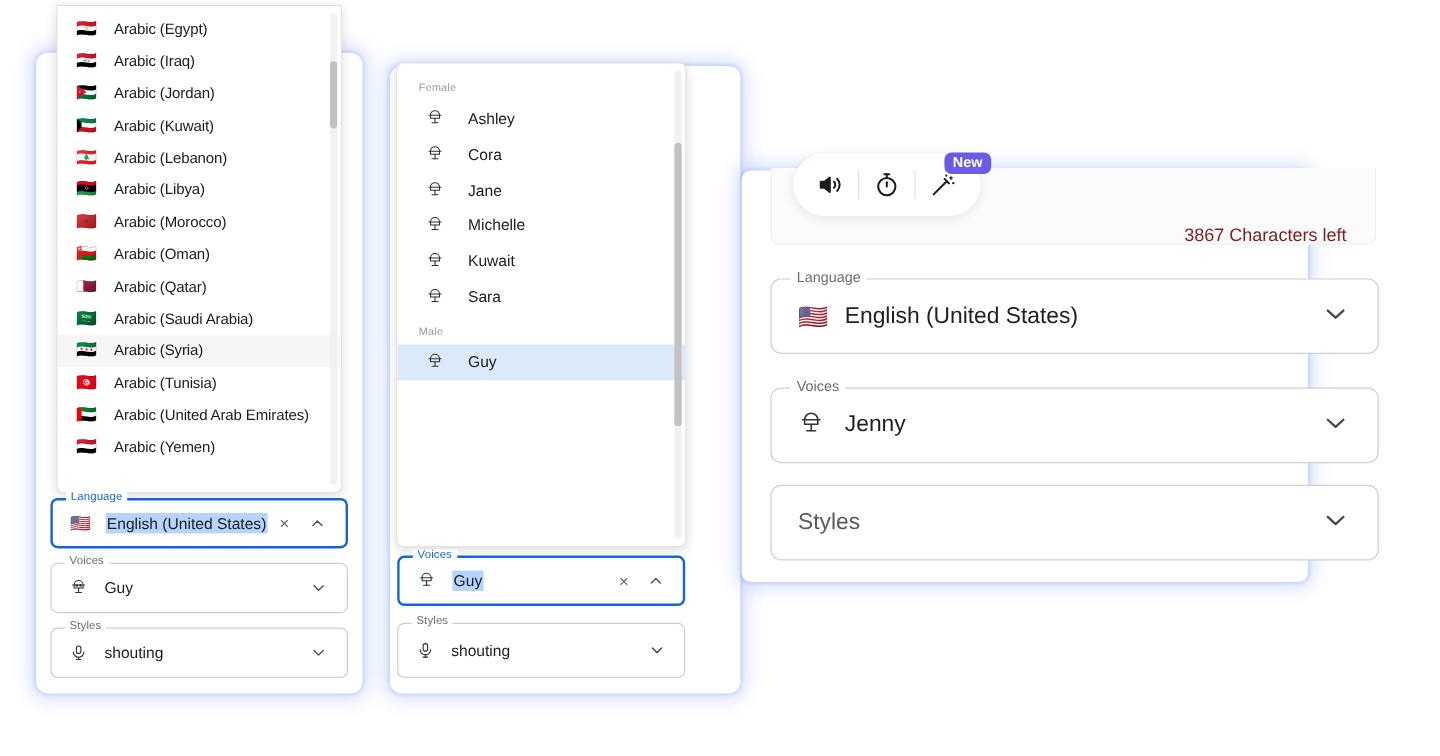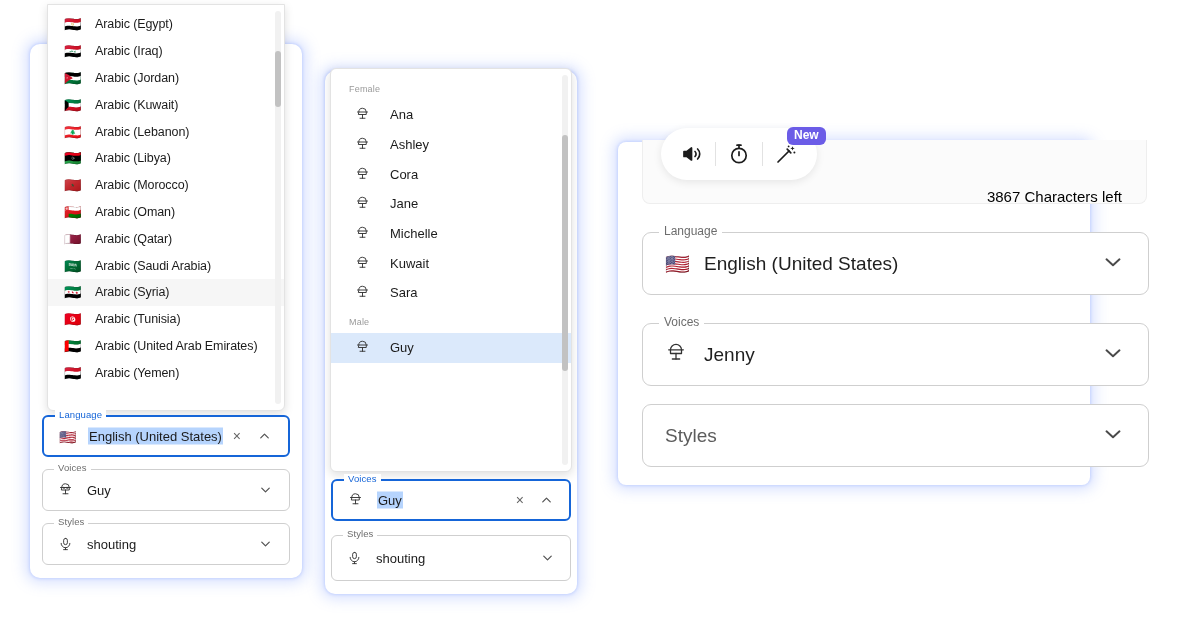--- a/index.html
+++ b/index.html
@@ -159,22 +159,22 @@
   }
   .field .clear { font-size: 14px; }
   .field .caret svg { display: block; }
 
   
   .glyph { width: 15px; height: 15px; display:block; }
 
   
   #panel-2 {
     left: 325px;
-    top: 71px;
-    width: 252px;
+    top: 55px;
+    width: 292px;
     height: 523px;
   }
 
   #voice-listbox {
     left: 5px;
     top: -3px;
     width: 242px;
     height: 404px;
   }
 
@@ -253,21 +253,21 @@
     border-radius: 6px;
     line-height: 1.1;
     white-space: nowrap;
   }
 
   .charsleft {
     position: absolute;
     right: 24px;
     top: 48px;
     font-size: 15px;
-    color: #000000;
+    color: #7f1d1d;
   }
 
   .p3field {
     position: absolute;
     left: 24px;
     width: 507px;
     height: 63px;
     border: 1px solid #cfcfcf;
     border-radius: 9px;
     background: #ffffff;
@@ -446,31 +446,20 @@
           <div class="grouplabel">Female</div>
           <div class="vopt">
             <span class="picon">
               <svg class="glyph" viewBox="0 0 24 24" fill="none" stroke="#333" stroke-width="1.5" stroke-linecap="round" stroke-linejoin="round">
                 <path d="M6 8a6 6 0 0 1 12 0v4H6z"></path>
                 <path d="M4 8h16"></path>
                 <path d="M12 12v6"></path>
                 <path d="M8 18h8"></path>
               </svg>
             </span>
-            <span>Ana</span>
-          </div>
-          <div class="vopt">
-            <span class="picon">
-              <svg class="glyph" viewBox="0 0 24 24" fill="none" stroke="#333" stroke-width="1.5" stroke-linecap="round" stroke-linejoin="round">
-                <path d="M6 8a6 6 0 0 1 12 0v4H6z"></path>
-                <path d="M4 8h16"></path>
-                <path d="M12 12v6"></path>
-                <path d="M8 18h8"></path>
-              </svg>
-            </span>
             <span>Ashley</span>
           </div>
           <div class="vopt">
             <span class="picon">
               <svg class="glyph" viewBox="0 0 24 24" fill="none" stroke="#333" stroke-width="1.5" stroke-linecap="round" stroke-linejoin="round">
                 <path d="M6 8a6 6 0 0 1 12 0v4H6z"></path>
                 <path d="M4 8h16"></path>
                 <path d="M12 12v6"></path>
                 <path d="M8 18h8"></path>
               </svg>

